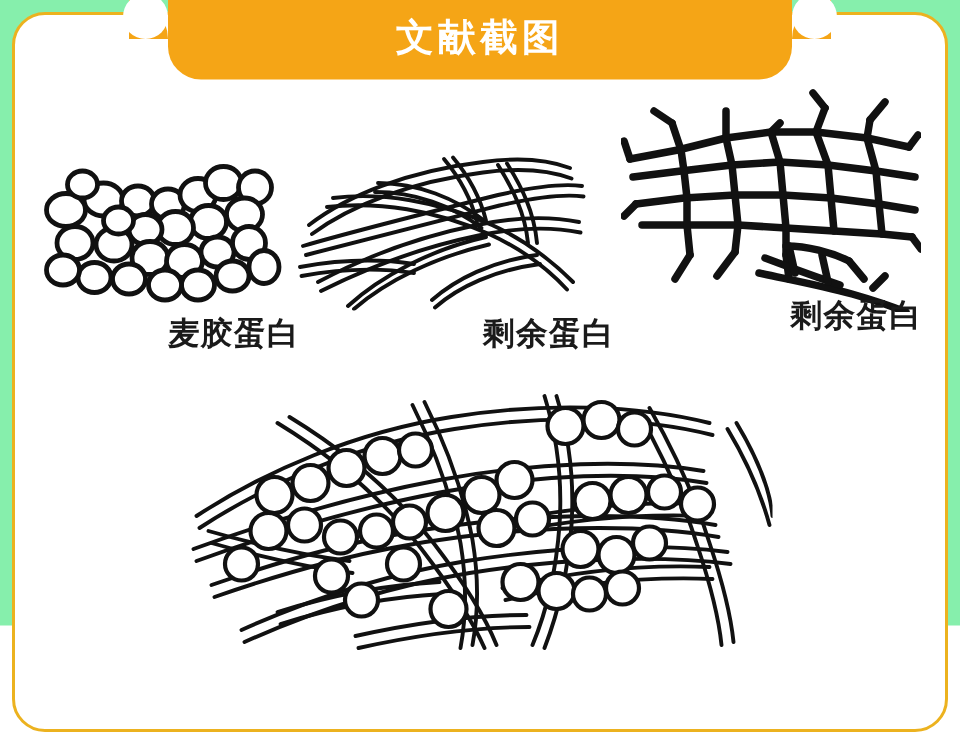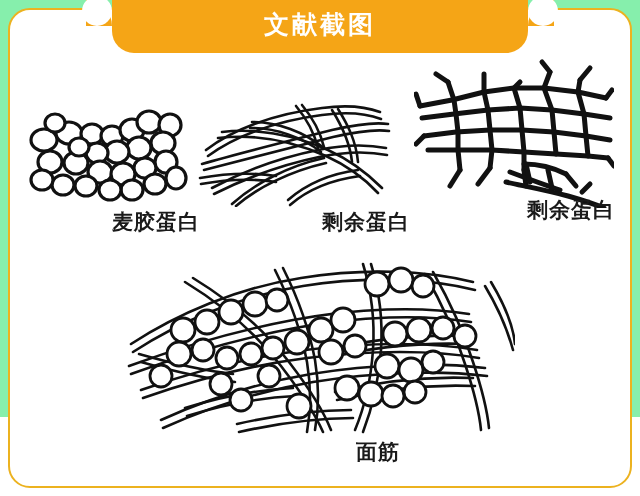--- a/index.html
+++ b/index.html
@@ -254,15 +254,14 @@
         <circle cx="268" cy="138" r="11"></circle>
         <circle cx="290" cy="134" r="11"></circle>
         <circle cx="116" cy="142" r="11"></circle>
         <circle cx="174" cy="148" r="12"></circle>
         <circle cx="144" cy="118" r="11"></circle>
         <circle cx="96" cy="126" r="11"></circle>
         <circle cx="36" cy="118" r="11"></circle>
       </g>
     </svg>
   </div>
-  <div class="caption" id="cap-gluten">面筋</div>
 
 </div>
 
 </body></html>

